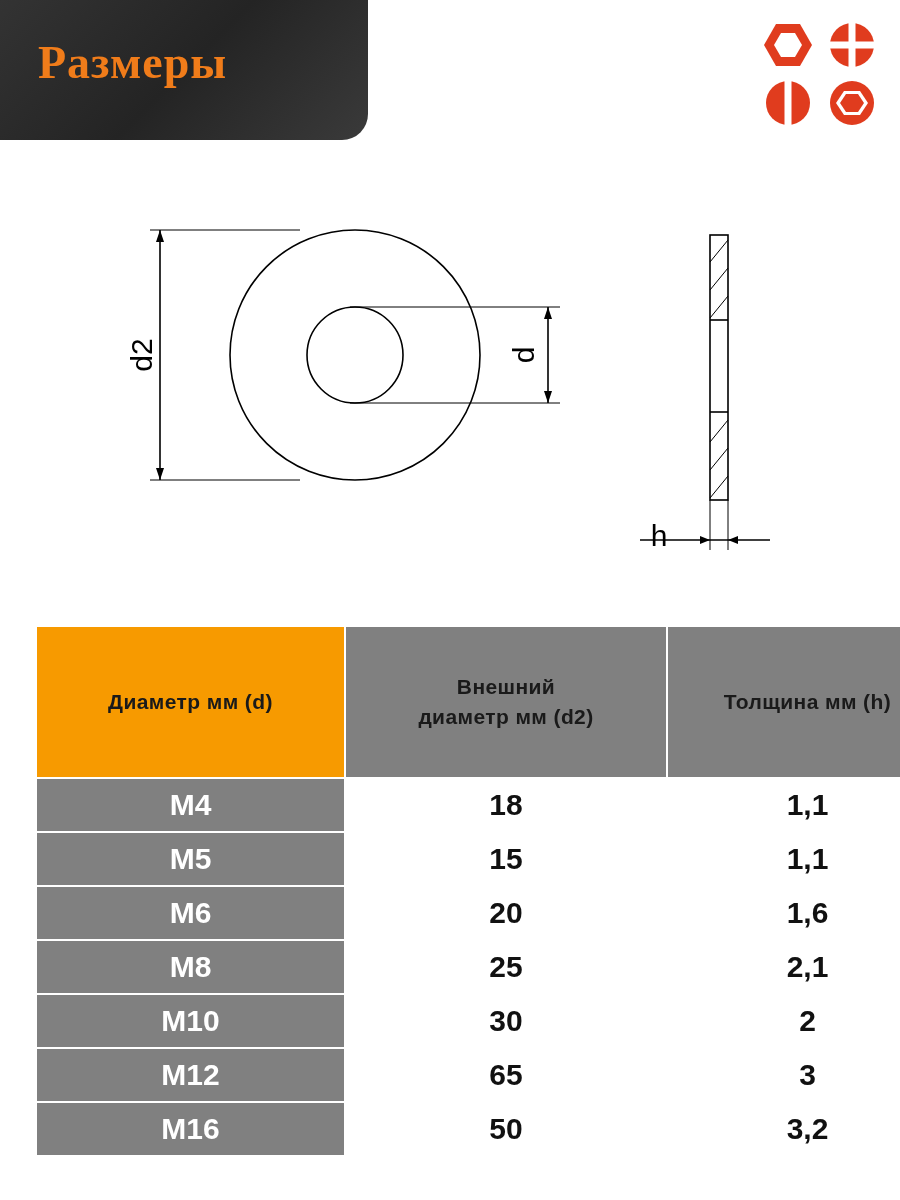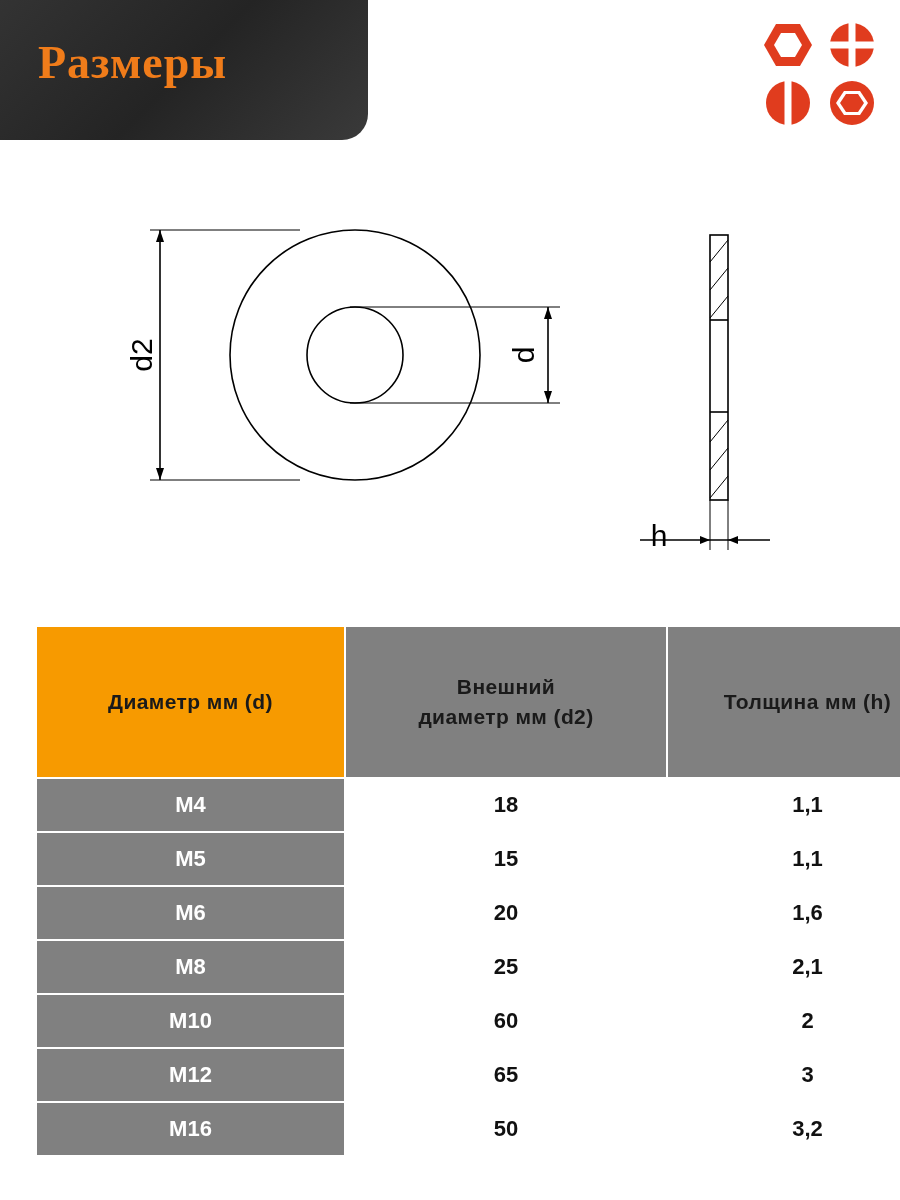--- a/index.html
+++ b/index.html
@@ -94,21 +94,21 @@
   th.col-d2 {
     width: 318px;
     background: #808080;
   }
   th.col-h {
     width: 277px;
     background: #808080;
   }
   table.spec tbody td {
     height: 50px;
-    font-size: 22px;
+    font-size: 30px;
   }
   td.cell-name {
     background: #808080;
     color: #ffffff;
     font-size: 23px;
   }
   td.cell-val {
     background: #ffffff;
     color: #111111;
   }
@@ -221,21 +221,21 @@
         <td class="cell-val">20</td>
         <td class="cell-val">1,6</td>
       </tr>
       <tr>
         <td class="cell-name">M8</td>
         <td class="cell-val">25</td>
         <td class="cell-val">2,1</td>
       </tr>
       <tr>
         <td class="cell-name">M10</td>
-        <td class="cell-val">60</td>
+        <td class="cell-val">30</td>
         <td class="cell-val">2</td>
       </tr>
       <tr>
         <td class="cell-name">M12</td>
         <td class="cell-val">65</td>
         <td class="cell-val">3</td>
       </tr>
       <tr>
         <td class="cell-name">M16</td>
         <td class="cell-val">50</td>

